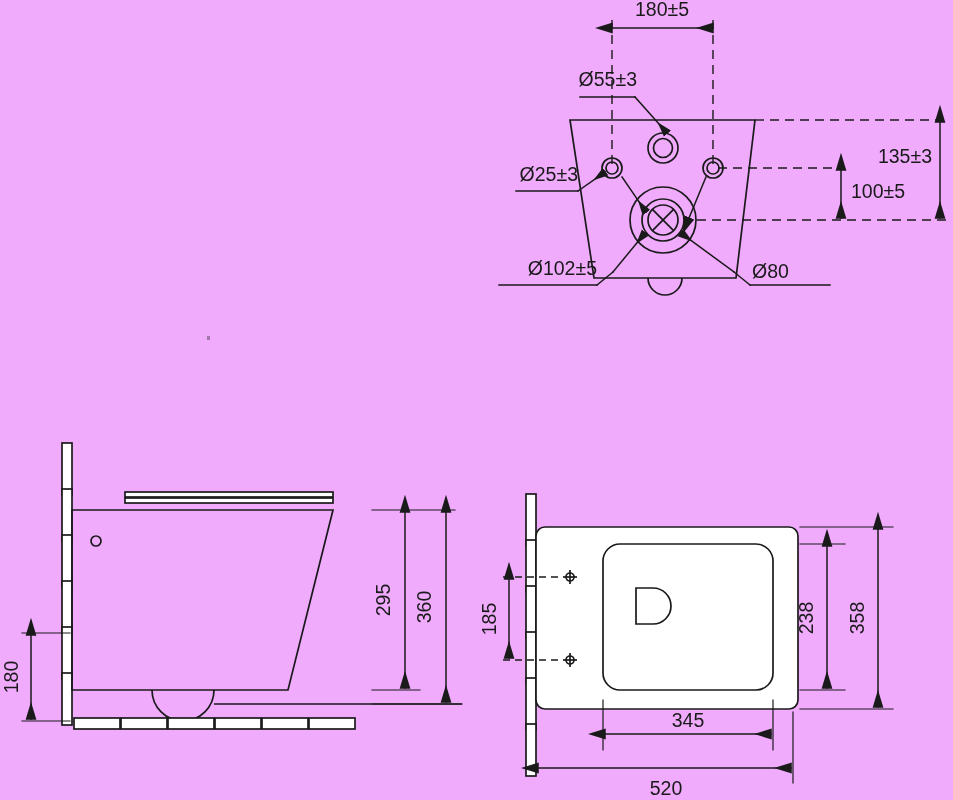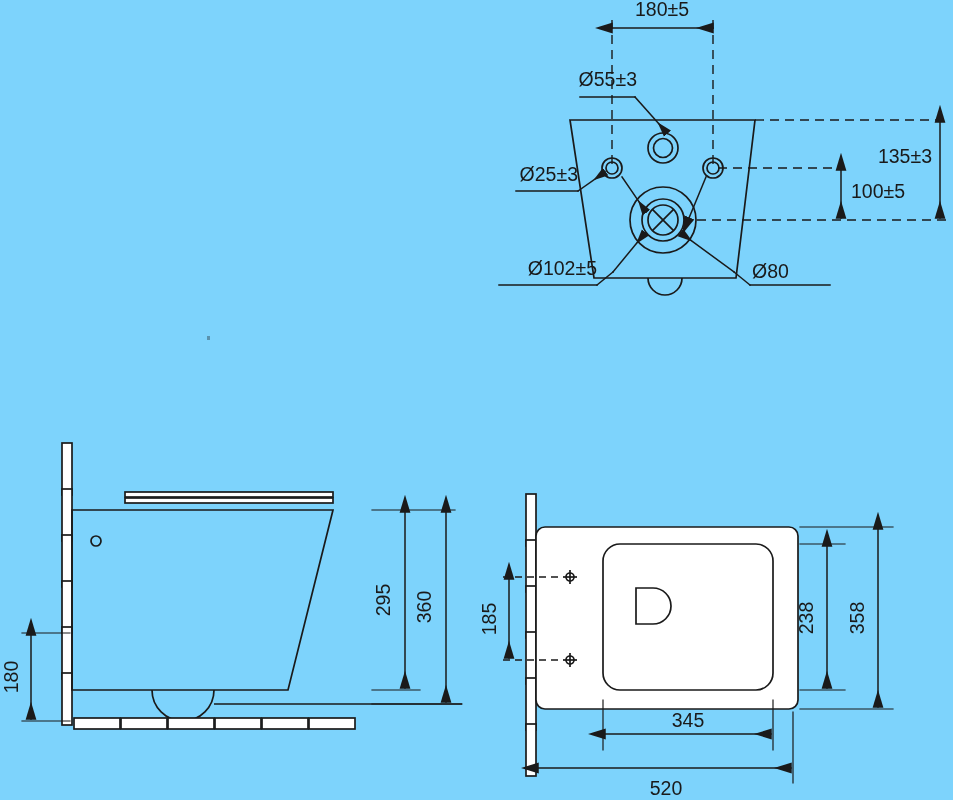--- a/index.html
+++ b/index.html
@@ -10,21 +10,21 @@
   body {
     width: 953px;
     height: 800px;
     font-family: "Liberation Sans", sans-serif;
     overflow: hidden;
   }
   #drawing-root {
     position: relative;
     width: 953px;
     height: 800px;
-    background: #7dd3fc;
+    background: #f0abfc;
   }
   svg.sheet {
     display: block;
     width: 953px;
     height: 800px;
   }
   text {
     font-family: "Liberation Sans", sans-serif;
     fill: #1a1a1a;
     font-size: 19px;

